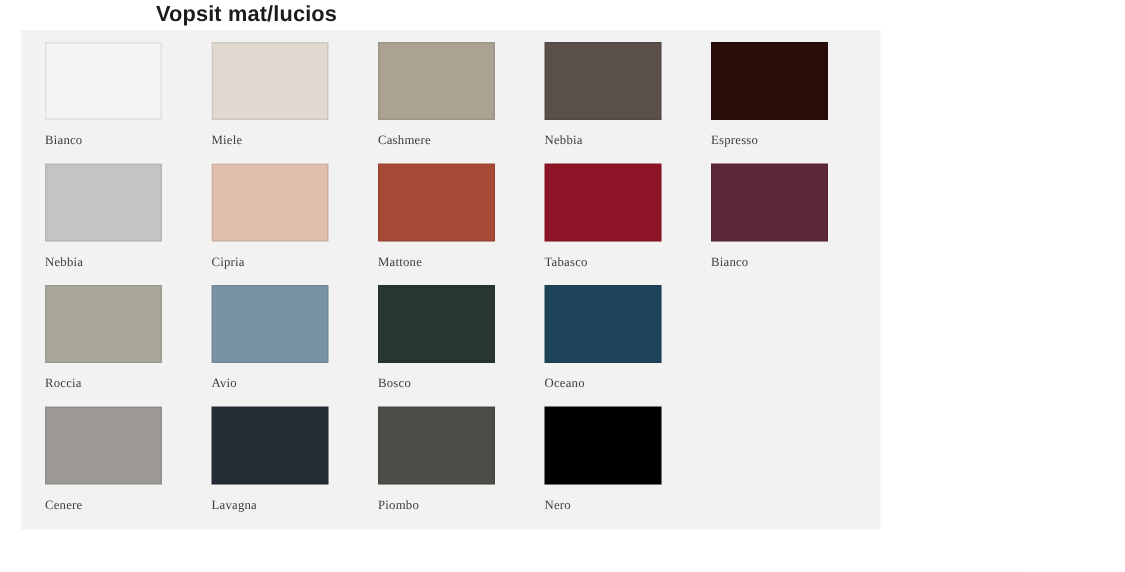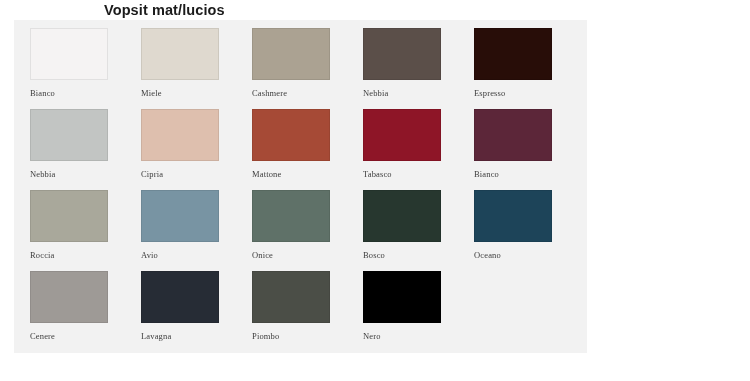--- a/index.html
+++ b/index.html
@@ -126,24 +126,20 @@
         <div class="swatch-row">
           <div class="swatch-cell">
             <div class="swatch-chip bordered" style="background-color: rgb(169, 168, 155);"></div>
             <div class="swatch-label">Roccia</div>
           </div>
           <div class="swatch-cell">
             <div class="swatch-chip bordered" style="background-color: rgb(120, 148, 163);"></div>
             <div class="swatch-label">Avio</div>
           </div>
           <div class="swatch-cell">
-            <div class="swatch-chip bordered" style="background-color: rgb(95, 113, 104);"></div>
-            <div class="swatch-label">Onice</div>
-          </div>
-          <div class="swatch-cell">
             <div class="swatch-chip bordered" style="background-color: rgb(39, 55, 47);"></div>
             <div class="swatch-label">Bosco</div>
           </div>
           <div class="swatch-cell">
             <div class="swatch-chip bordered" style="background-color: rgb(29, 68, 89);"></div>
             <div class="swatch-label">Oceano</div>
           </div>
         </div>
         <div class="swatch-row">
           <div class="swatch-cell">

